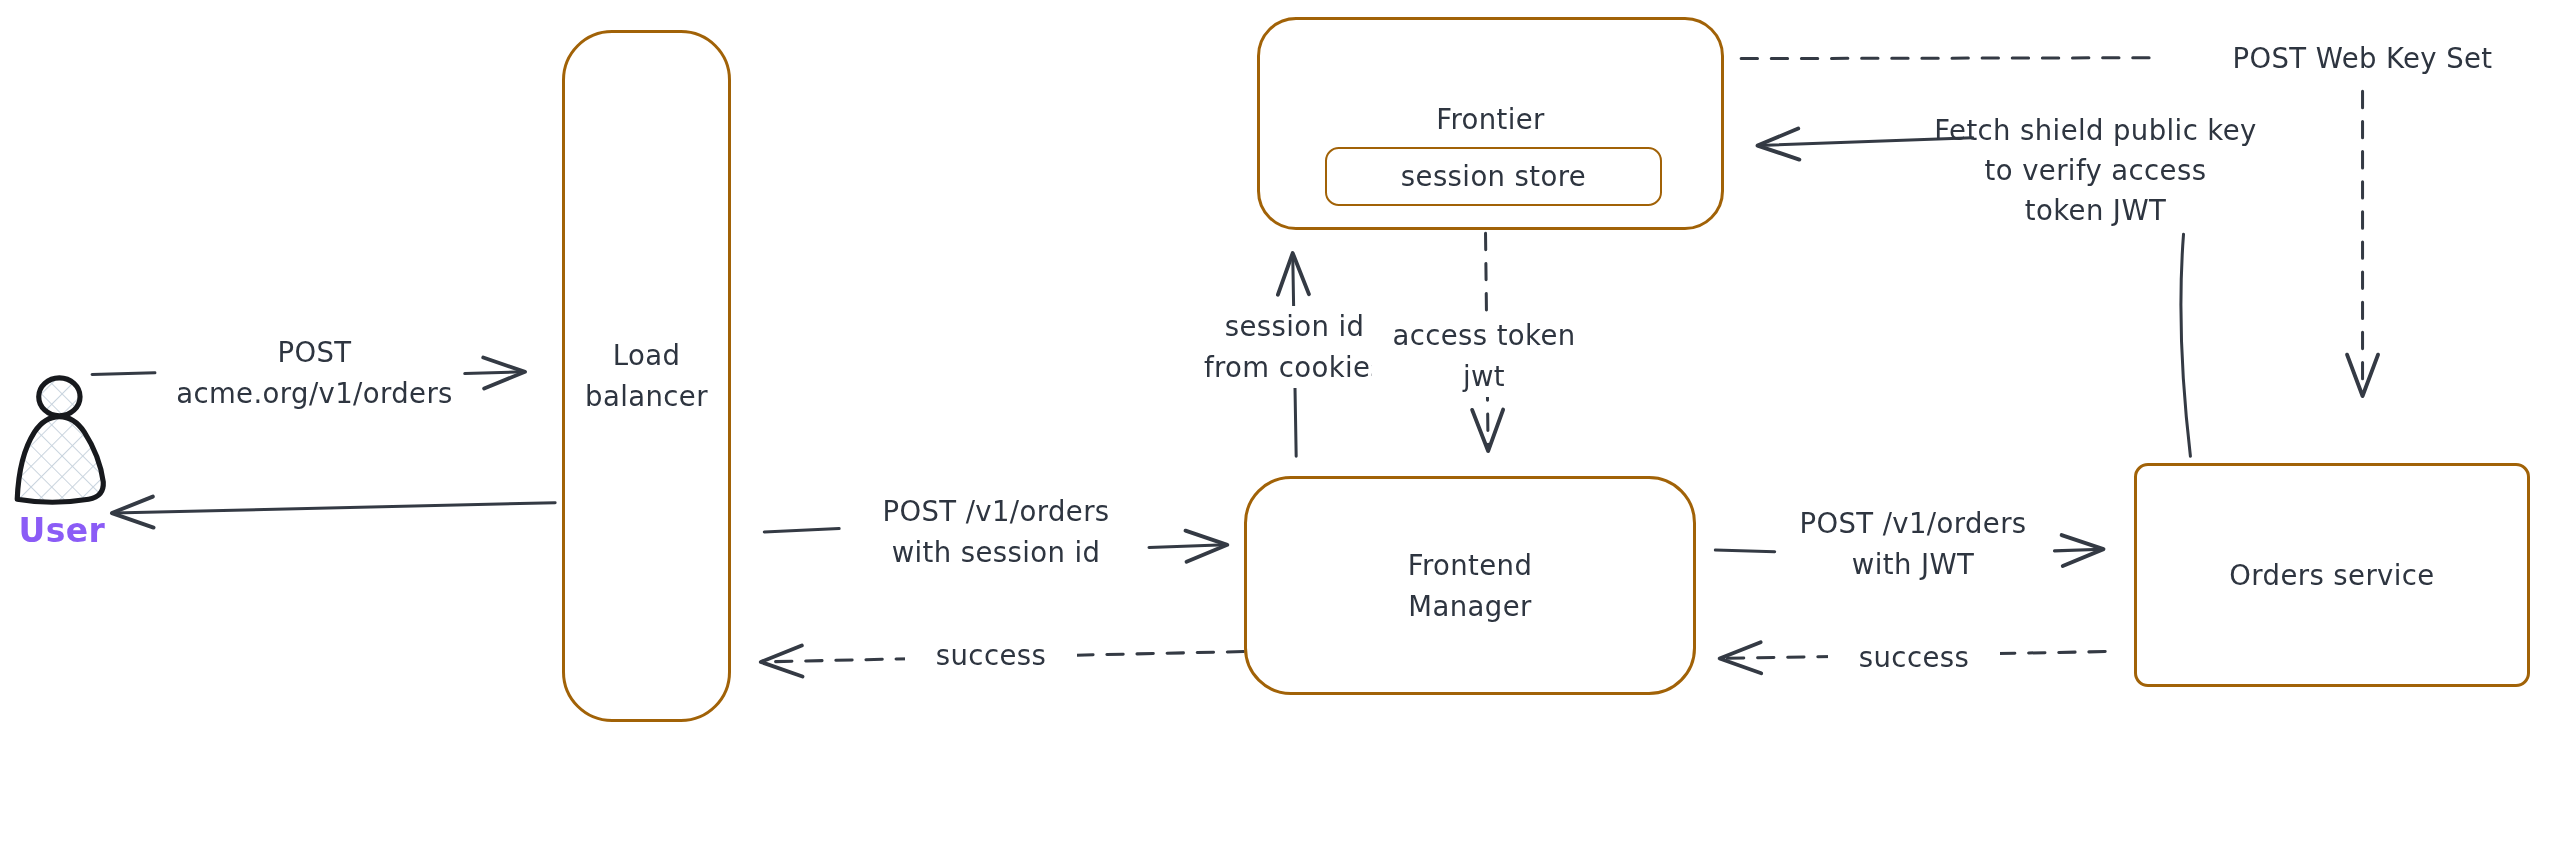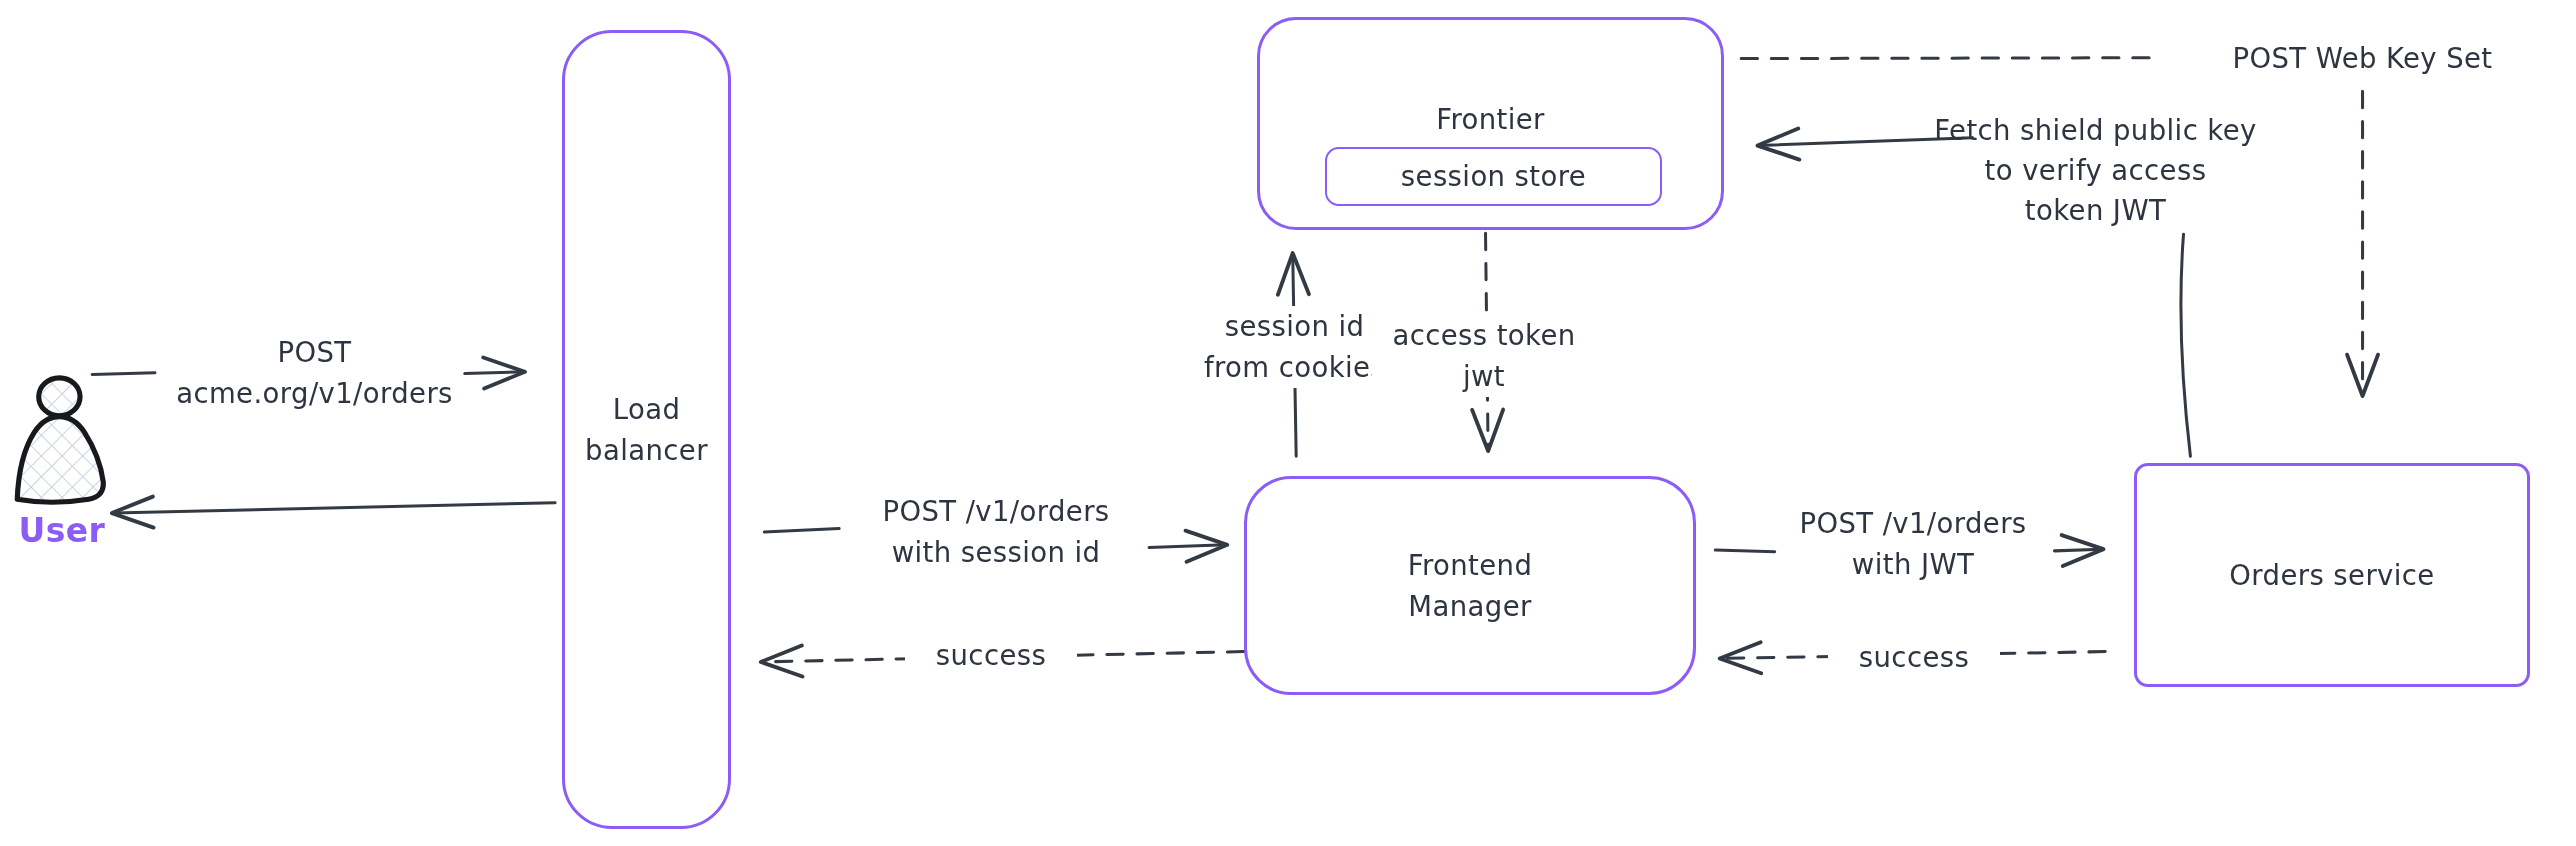--- a/index.html
+++ b/index.html
@@ -2,21 +2,21 @@
 <html style="font-size:13.8px"><head>
 <meta charset="utf-8">
 <style>
   html,body{margin:0;padding:0;background:#fff;}
   .canvas{
     position:relative;width:2576px;height:847px;background:#ffffff;
     font-family:"DejaVu Sans", sans-serif;color:#2e3540;overflow:hidden;
   }
   .layer{position:absolute;left:0;top:0;width:2576px;height:847px;}
   .node{
-    position:absolute;border:3px solid #8b5cf6;background:#fff;
+    position:absolute;border:3px solid #a16207;background:#fff;
     box-sizing:border-box;
   }
   .node.centered{display:flex;align-items:center;justify-content:center;}
   .lbl{
     position:absolute;white-space:pre-line;text-align:center;
     font-size:27.5px;line-height:41px;color:#2e3540;letter-spacing:0.4px;
   }
   .lbl.mask{background:#ffffff;}
   .node-label{
     white-space:pre-line;text-align:center;font-size:27.5px;line-height:41px;
@@ -67,21 +67,21 @@
 
     <path d="M 2023 68 L 2505 67" fill="none" stroke="#343a44" stroke-width="3.5" stroke-dasharray="19 16" stroke-linecap="round"></path>
 
     <path d="M 2745 106 L 2745 458" fill="none" stroke="#343a44" stroke-width="3.5" stroke-dasharray="19 16" stroke-linecap="round" marker-end="url(#ah)"></path>
 
     <path d="M 2545 530 C 2535 445 2531 350 2537 272" fill="none" stroke="#343a44" stroke-width="3.5" stroke-linecap="round"></path>
 
     <path d="M 2292 160 L 2044 169" fill="none" stroke="#343a44" stroke-width="3.5" stroke-linecap="round" marker-end="url(#ah)"></path>
   </svg>
 
-  <div class="node centered" style="left:562px;top:30px;width:169px;height:799px;border-radius:50px;">
+  <div class="node centered" style="left:562px;top:30px;width:169px;height:692px;border-radius:50px;">
     <div class="node-label">Load
 balancer</div>
   </div>
 
   <div class="node" style="left:1257px;top:17px;width:467px;height:213px;border-radius:39px;">
     <div class="node-label" style="position:absolute;left:0;right:0;top:79px;">Frontier</div>
     <div class="node centered" style="left:65px;top:127px;width:337px;height:59px;border-radius:13.8px;border-width:2.6px;">
       <div class="node-label">session store</div>
     </div>
   </div>

